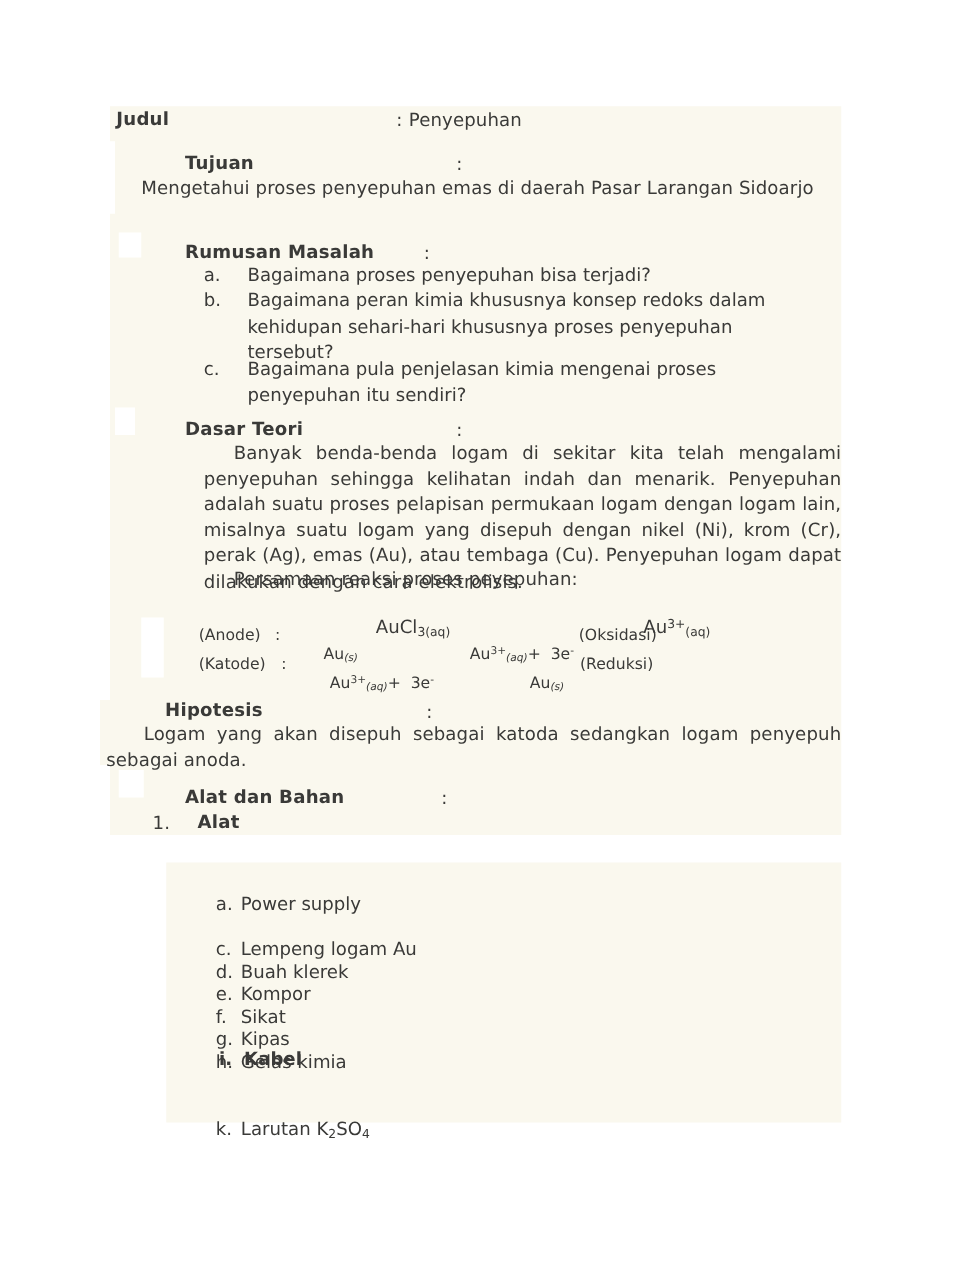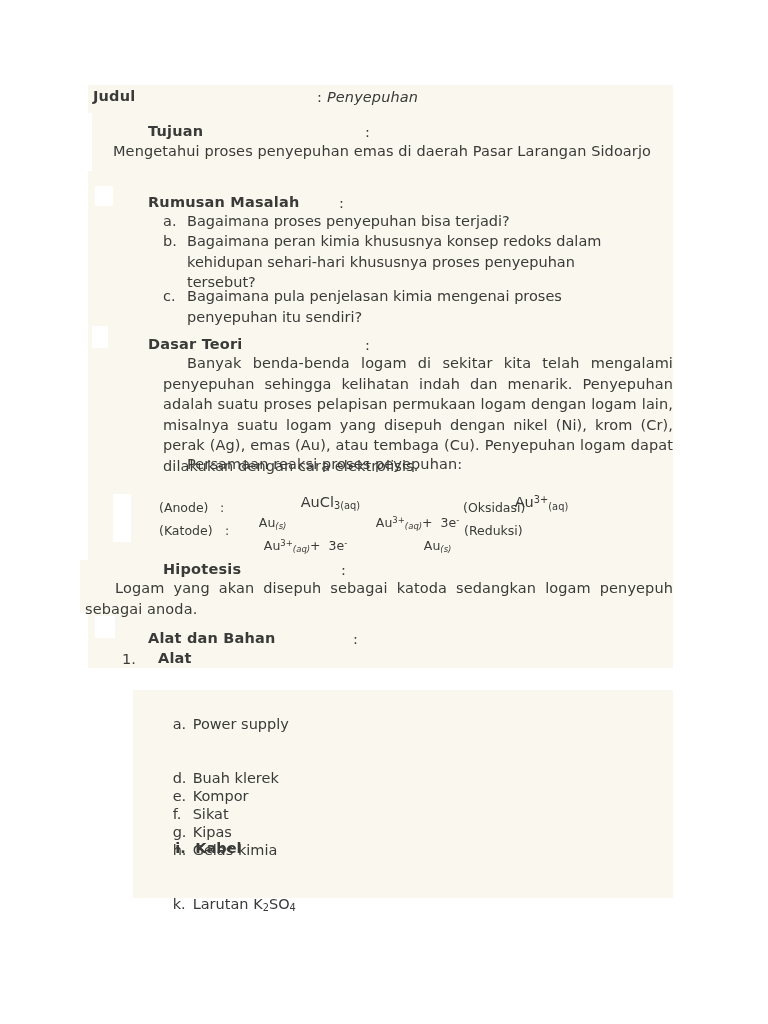--- a/index.html
+++ b/index.html
@@ -72,21 +72,21 @@
   .item {
     position: absolute;
     font-size: 14.5px;
     line-height: 20.5px;
   }
   .item .mark {
     position: absolute;
     left: 0; top: 0;
     width: 22px;
   }
-  .item .txt { display: block; margin-left: 24px; }
+  .item .txt { display: block; margin-left: 35px; }
 
   
   .tool {
     position: absolute;
     font-size: 14.5px;
     white-space: pre;
   }
   .tool .mark { display: inline-block; width: 20px; }
 
   
@@ -108,21 +108,21 @@
   <div class="block" id="slab-step-d"></div>
   <div class="block" id="slab-step-e"></div>
   <div class="block" id="slab-step-f"></div>
   <div class="block" id="slab-step-g"></div>
   <div class="block" id="slab-list"></div>
 
   <div class="layer">
 
     <div class="row h-bold" style="left:93px; top:88px;">Judul</div>
     <div class="row body-txt" style="left:317px; top:89px;">:</div>
-    <div class="row body-txt" style="left:327px; top:89px;font-style:italic;">Penyepuhan</div>
+    <div class="row body-txt" style="left:327px; top:89px;">Penyepuhan</div>
 
     <div class="row h-bold" style="left:148px; top:123px;">Tujuan</div>
     <div class="row body-txt" style="left:365px; top:124px;">:</div>
     <div class="para" style="left:113px; top:141px; width:560px;">Mengetahui proses penyepuhan emas di daerah Pasar Larangan Sidoarjo</div>
 
     <div class="row h-bold" style="left:148px; top:194px;">Rumusan Masalah</div>
     <div class="row body-txt" style="left:339px; top:195px;">:</div>
 
     <div class="item" style="left:163px; top:211px; width:490px;">
       <span class="mark">a.</span>
@@ -164,32 +164,35 @@
     <div class="eqn small" style="left:159px; top:523px;">(Katode)</div>
     <div class="eqn small" style="left:225px; top:523px;">:</div>
     <div class="eqn small" style="left:240px; top:523px;">
       <span>Au</span><sup>3+</sup><sub class="it">(aq)</sub><span>+  3e</span><sup>-</sup>
     </div>
     <div class="eqn small" style="left:400px; top:523px;">
       <span>Au</span><sub class="it">(s)</sub>
     </div>
     <div class="eqn small" style="left:464px; top:523px;">(Reduksi)</div>
 
-    <div class="row h-bold" style="left:163px; top:561px;">Hipotesis</div>
+    <div class="row h-bold" style="left:132px; top:561px;">Hipotesis</div>
     <div class="row body-txt" style="left:341px; top:562px;">:</div>
     <div class="para" style="left:85px; top:578px; width:588px; text-indent:30px;">Logam yang akan disepuh sebagai katoda sedangkan logam penyepuh sebagai anoda.</div>
 
     <div class="row h-bold" style="left:148px; top:630px;">Alat dan Bahan</div>
     <div class="row body-txt" style="left:353px; top:631px;">:</div>
     <div class="row body-txt" style="left:122px; top:651px;">1.</div>
     <div class="row h-bold" style="left:158px; top:650px;">Alat</div>
 
     <div class="tool" style="left:145px; top:700px;">
       <span class="mark">a.</span><span>Power supply</span>
     </div>
+    <div class="tool" style="left:145px; top:736px;">
+      <span class="mark">c.</span><span>Lempeng logam Au</span>
+    </div>
     <div class="tool" style="left:145px; top:754px;">
       <span class="mark">d.</span><span>Buah klerek</span>
     </div>
     <div class="tool" style="left:145px; top:772px;">
       <span class="mark">e.</span><span>Kompor</span>
     </div>
     <div class="tool" style="left:145px; top:790px;">
       <span class="mark">f.</span><span>Sikat</span>
     </div>
     <div class="tool" style="left:145px; top:808px;">

